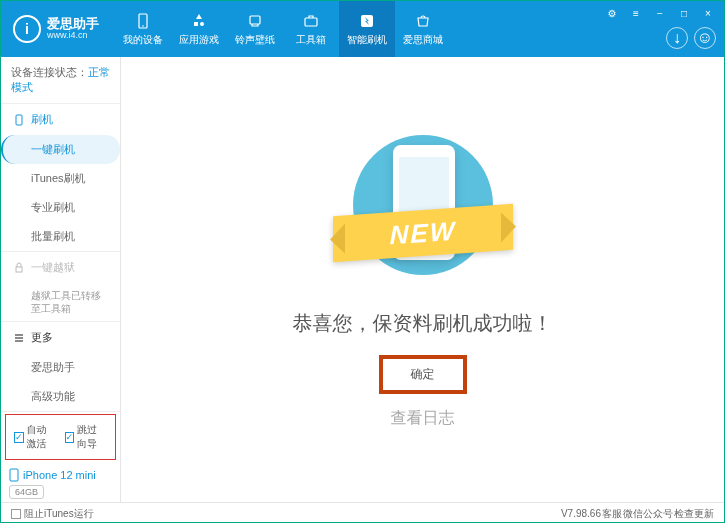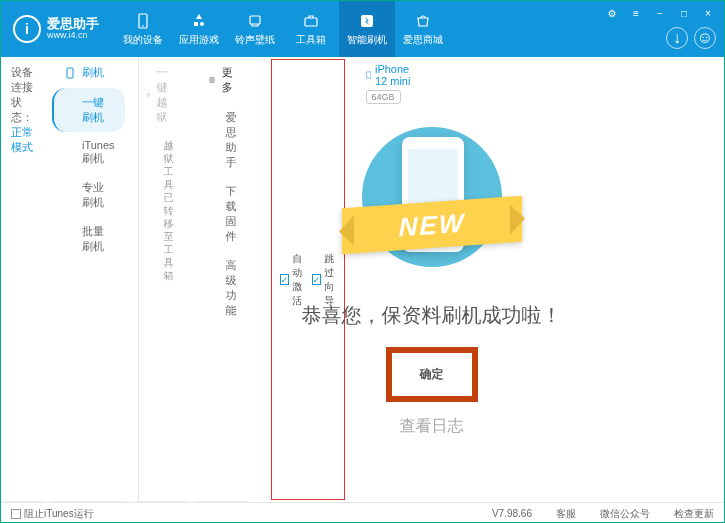--- a/index.html
+++ b/index.html
@@ -12,21 +12,21 @@
 .brand-url { font-size: 9px; opacity: 0.9; }
 .nav { display: flex; height: 100%; margin-left: 4px; }
 .nav-item { width: 56px; display: flex; flex-direction: column; align-items: center; justify-content: center; gap: 3px; font-size: 10px; cursor: pointer; }
 .nav-item.active { background: #0d7bc0; }
 .nav-icon { width: 18px; height: 18px; display: flex; align-items: center; justify-content: center; }
 .window-controls { position: absolute; right: 0; top: 0; display: flex; gap: 8px; padding: 4px 8px; font-size: 10px; }
 .wc-btn { width: 16px; height: 16px; display: flex; align-items: center; justify-content: center; cursor: pointer; }
 .header-right { position: absolute; right: 8px; bottom: 8px; display: flex; gap: 6px; }
 .circle-btn { width: 22px; height: 22px; border: 1.5px solid rgba(255,255,255,0.7); border-radius: 50%; display: flex; align-items: center; justify-content: center; cursor: pointer; }
 .body-area { display: flex; height: 445px; }
-.sidebar { width: 138px; border-right: 1px solid #e5e5e5; display: flex; flex-direction: row; font-size: 11px; gap: 9px; }
+.sidebar { width: 120px; border-right: 1px solid #e5e5e5; display: flex; flex-direction: column; font-size: 11px; }
 .conn-status { padding: 8px 10px; color: #666; border-bottom: 1px solid #eee; }
 .conn-status .mode { color: #1296db; }
 .side-section { border-bottom: 1px solid #eee; }
 .side-header { display: flex; align-items: center; gap: 6px; padding: 8px 12px; color: #333; cursor: pointer; }
 .side-header.blue { color: #1296db; }
 .side-sub { padding: 7px 10px 7px 30px; color: #666; cursor: pointer; }
 .side-sub.active { background: #e8f4fb; color: #1296db; border-left: 2px solid #1296db; padding-left: 28px; border-radius: 14px; }
 .side-note { padding: 6px 10px 6px 30px; color: #999; font-size: 10px; line-height: 1.3; }
 .checkbox-row { display: flex; gap: 8px; padding: 8px; border: 1.5px solid #d33; margin: 2px 4px; }
 .cb-item { display: flex; align-items: center; gap: 3px; color: #555; cursor: pointer; font-size: 10px; }
@@ -38,25 +38,25 @@
 .illustration { width: 200px; height: 160px; position: relative; margin-bottom: 20px; }
 .ill-circle { position: absolute; left: 30px; top: 5px; width: 140px; height: 140px; background: #5bc0de; border-radius: 50%; }
 .ill-phone { position: absolute; left: 70px; top: 15px; width: 62px; height: 115px; background: #fff; border-radius: 8px; box-shadow: 0 4px 12px rgba(0,0,0,0.15); }
 .ill-phone::before { content: ""; position: absolute; left: 6px; top: 12px; right: 6px; bottom: 14px; background: #e8f6fb; border-radius: 2px; }
 .ill-phone::after { content: ""; position: absolute; left: 50%; bottom: 5px; width: 8px; height: 8px; border: 1px solid #ccc; border-radius: 50%; transform: translateX(-50%); }
 .ill-banner { position: absolute; left: 10px; top: 80px; width: 180px; height: 46px; background: #ffd24d; transform: skewY(-4deg); display: flex; align-items: center; justify-content: center; font-weight: 900; font-size: 26px; color: #fff; font-style: italic; letter-spacing: 2px; box-shadow: 0 2px 6px rgba(0,0,0,0.2); }
 .ill-banner::before, .ill-banner::after { content: ""; position: absolute; top: 8px; width: 0; height: 0; border: 15px solid transparent; }
 .ill-banner::before { left: -18px; border-right-color: #e6b93a; }
 .ill-banner::after { right: -18px; border-left-color: #e6b93a; }
 .success-text { font-size: 20px; color: #555; margin-bottom: 18px; }
-.confirm-btn { border: 6px solid #c2410c; background: #fff; padding: 13px 28px; font-size: 12px; color: #555; cursor: pointer; margin-bottom: 14px; font-weight: bold; }
+.confirm-btn { border: 4px solid #c2410c; background: #fff; padding: 7px 28px; font-size: 12px; color: #555; cursor: pointer; margin-bottom: 14px; }
 .log-link { font-size: 16px; color: #aaa; cursor: pointer; }
 .footer { height: 22px; border-top: 1px solid #e5e5e5; display: flex; align-items: center; padding: 0 10px; font-size: 10px; color: #666; justify-content: space-between; }
 .footer-left { display: flex; align-items: center; gap: 5px; }
-.footer-right { display: flex; align-items: center; gap: 24px; }
+.footer-right { display: flex; align-items: center; gap: 1px; }
 .f-cb { width: 10px; height: 10px; border: 1px solid #999; }
 .spacer { flex: 1; }
 </style>
 </head>
 <body>
 
 <div class="header">
   <div class="logo-area">
     <div class="logo-circle">i</div>
     <div class="brand-text">
@@ -160,21 +160,20 @@
       <div class="side-note">越狱工具已转移至工具箱</div>
     </div>
     <div class="side-section">
       <div class="side-header">
         <svg width="12" height="12" viewBox="0 0 12 12">
             <path d="M2 3h8M2 6h8M2 9h8" stroke="#666" stroke-width="1.3"></path>
           </svg>
         <span>更多</span>
       </div>
       <div class="side-sub">爱思助手</div>
-      <div class="side-sub">下载固件</div>
       <div class="side-sub">高级功能</div>
     </div>
     <div class="spacer"></div>
     <div class="checkbox-row">
       <label class="cb-item">
           <span class="cb-box">✓</span>
           <span>自动激活</span>
         </label>
       <label class="cb-item">
           <span class="cb-box">✓</span>

